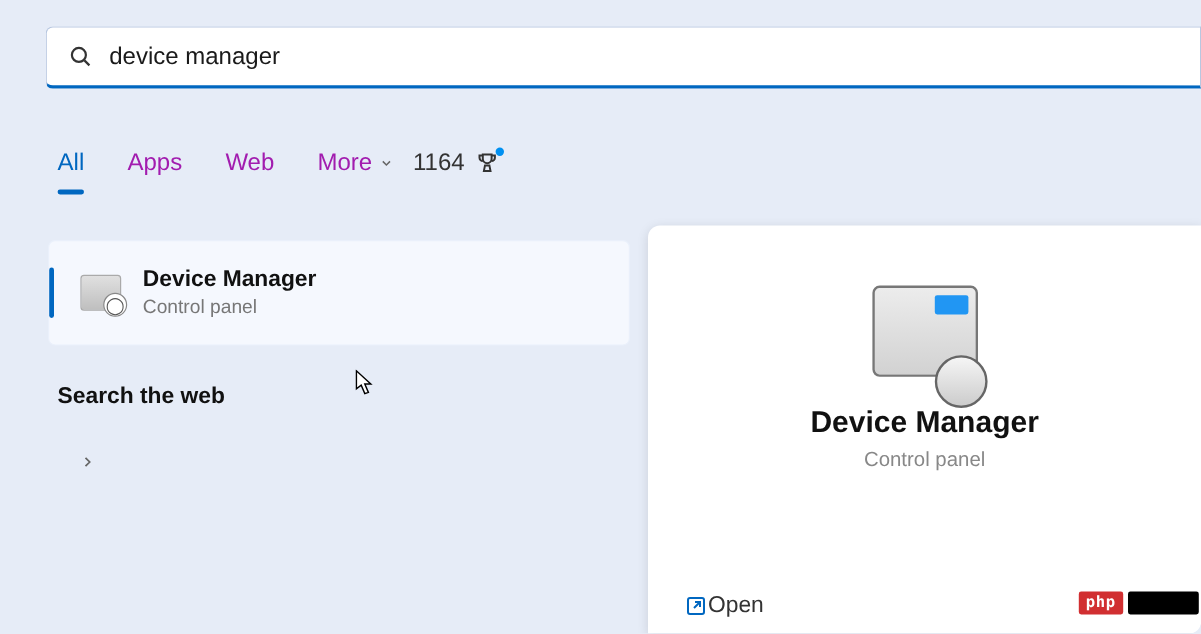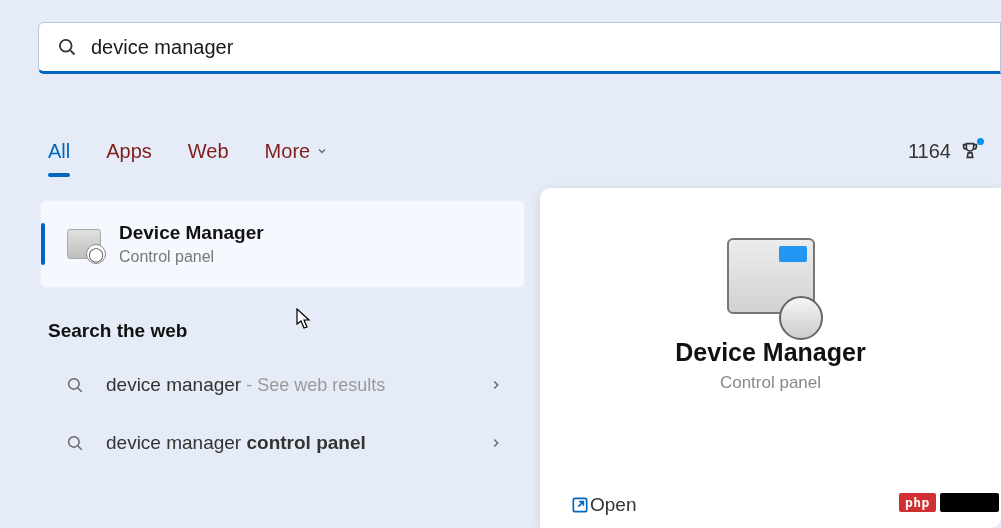--- a/index.html
+++ b/index.html
@@ -38,32 +38,31 @@
       border: none;
       outline: none;
       font-size: 20px;
       color: #1a1a1a;
       flex: 1;
       padding-left: 10px;
     }
     
     .tabs-row {
       position: absolute;
-      top: 131px;
+      top: 116px;
       left: 48px;
       right: 20px;
       height: 40px;
       display: flex;
       align-items: center;
-      justify-content: space-between;
       font-size: 20px;
     }
     .tabs-left { display: flex; gap: 36px; align-items: center; }
     .tab {
-      color: #7f1d1d;
+      color: #a21caf;
       cursor: pointer;
       position: relative;
       display: flex;
       align-items: center;
       gap: 6px;
     }
     .tab.active {
       color: #0067c0;
       font-weight: 400;
     }
@@ -309,56 +308,27 @@
     <div class="app-icon"></div>
     <div class="best-text">
       <div class="best-title">Device Manager</div>
       <div class="best-sub">Control panel</div>
     </div>
   </div>
 
   <div class="section-title web">Search the web</div>
 
   <div class="web-item">
-    <div class="web-item-left">
-      <span>
-        <svg width="18" height="18" viewBox="0 0 24 24" fill="none" stroke="#666" stroke-width="2">
-          <circle cx="10.5" cy="10.5" r="7"></circle>
-            <line x1="21" y1="21" x2="16" y2="16"></line>
-        </svg>
-      </span>
-      <span>
-        <span>device manager</span><b></b><span class="hint"> - See web results</span>
-      </span>
-    </div>
     <span class="chevron">
       <svg width="14" height="14" viewBox="0 0 24 24" fill="none" stroke="#666" stroke-width="2.5">
         <polyline points="9 6 15 12 9 18"></polyline>
       </svg>
     </span>
   </div>
 
-  <div class="web-item">
-    <div class="web-item-left">
-      <span>
-        <svg width="18" height="18" viewBox="0 0 24 24" fill="none" stroke="#666" stroke-width="2">
-          <circle cx="10.5" cy="10.5" r="7"></circle>
-            <line x1="21" y1="21" x2="16" y2="16"></line>
-        </svg>
-      </span>
-      <span>
-        <span>device manager </span><b>control panel</b><span class="hint"></span>
-      </span>
-    </div>
-    <span class="chevron">
-      <svg width="14" height="14" viewBox="0 0 24 24" fill="none" stroke="#666" stroke-width="2.5">
-        <polyline points="9 6 15 12 9 18"></polyline>
-      </svg>
-    </span>
-  </div>
 </div>
 
 <span class="cursor">
   <svg width="16" height="22" viewBox="0 0 16 22">
     <path d="M1 1 L1 16 L5 13 L8 20 L11 19 L8 12 L13 12 Z" fill="#fff" stroke="#000" stroke-width="1.2"></path>
   </svg>
 </span>
 
 <div class="detail-panel">
   <div class="detail-icon"></div>

